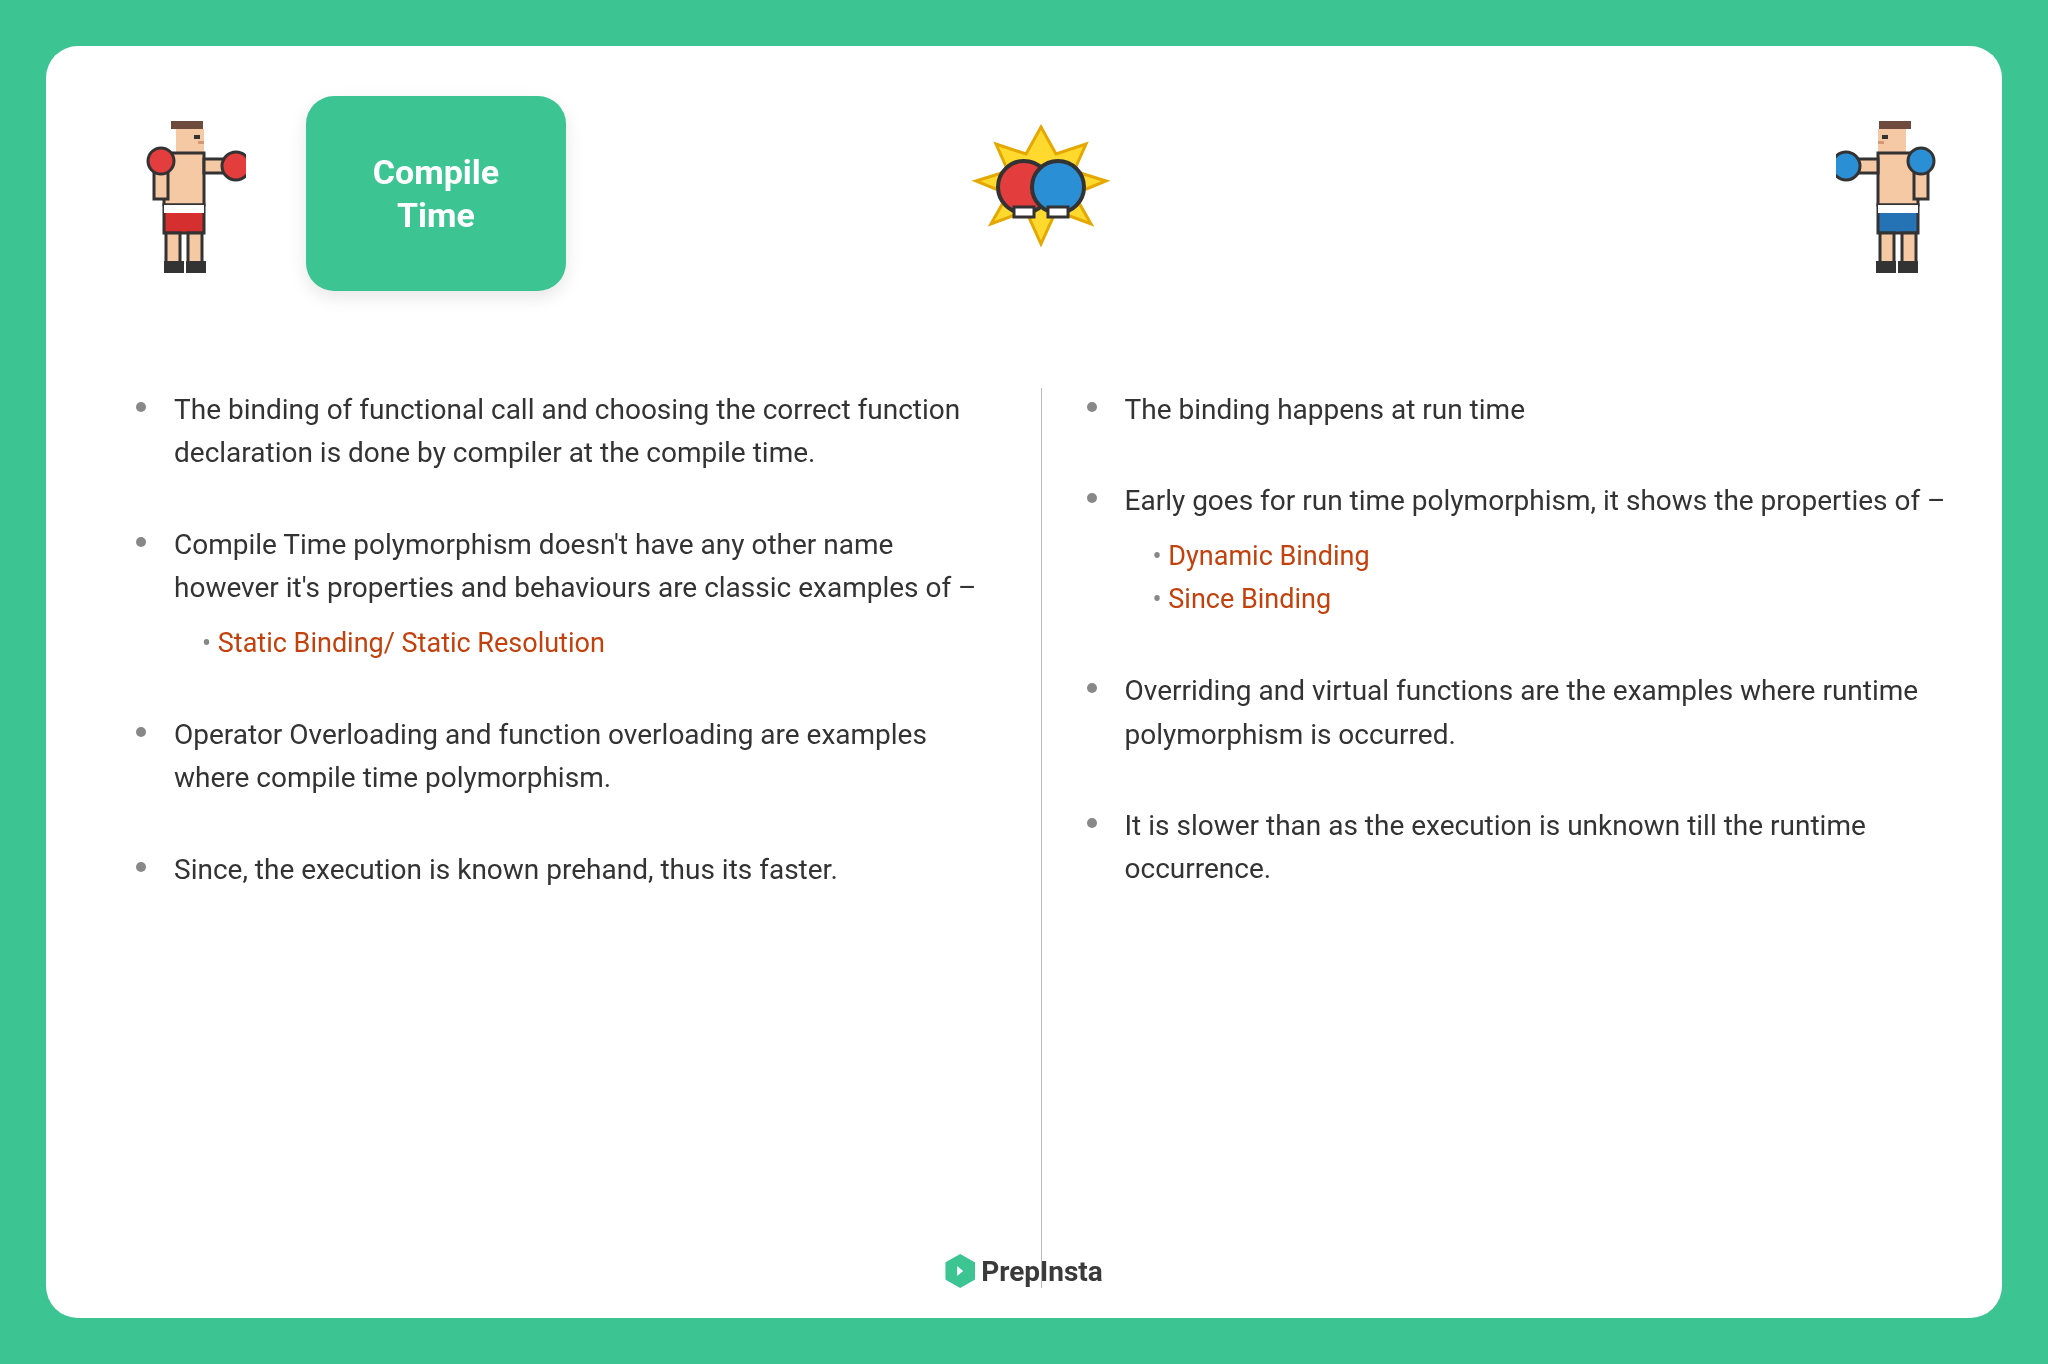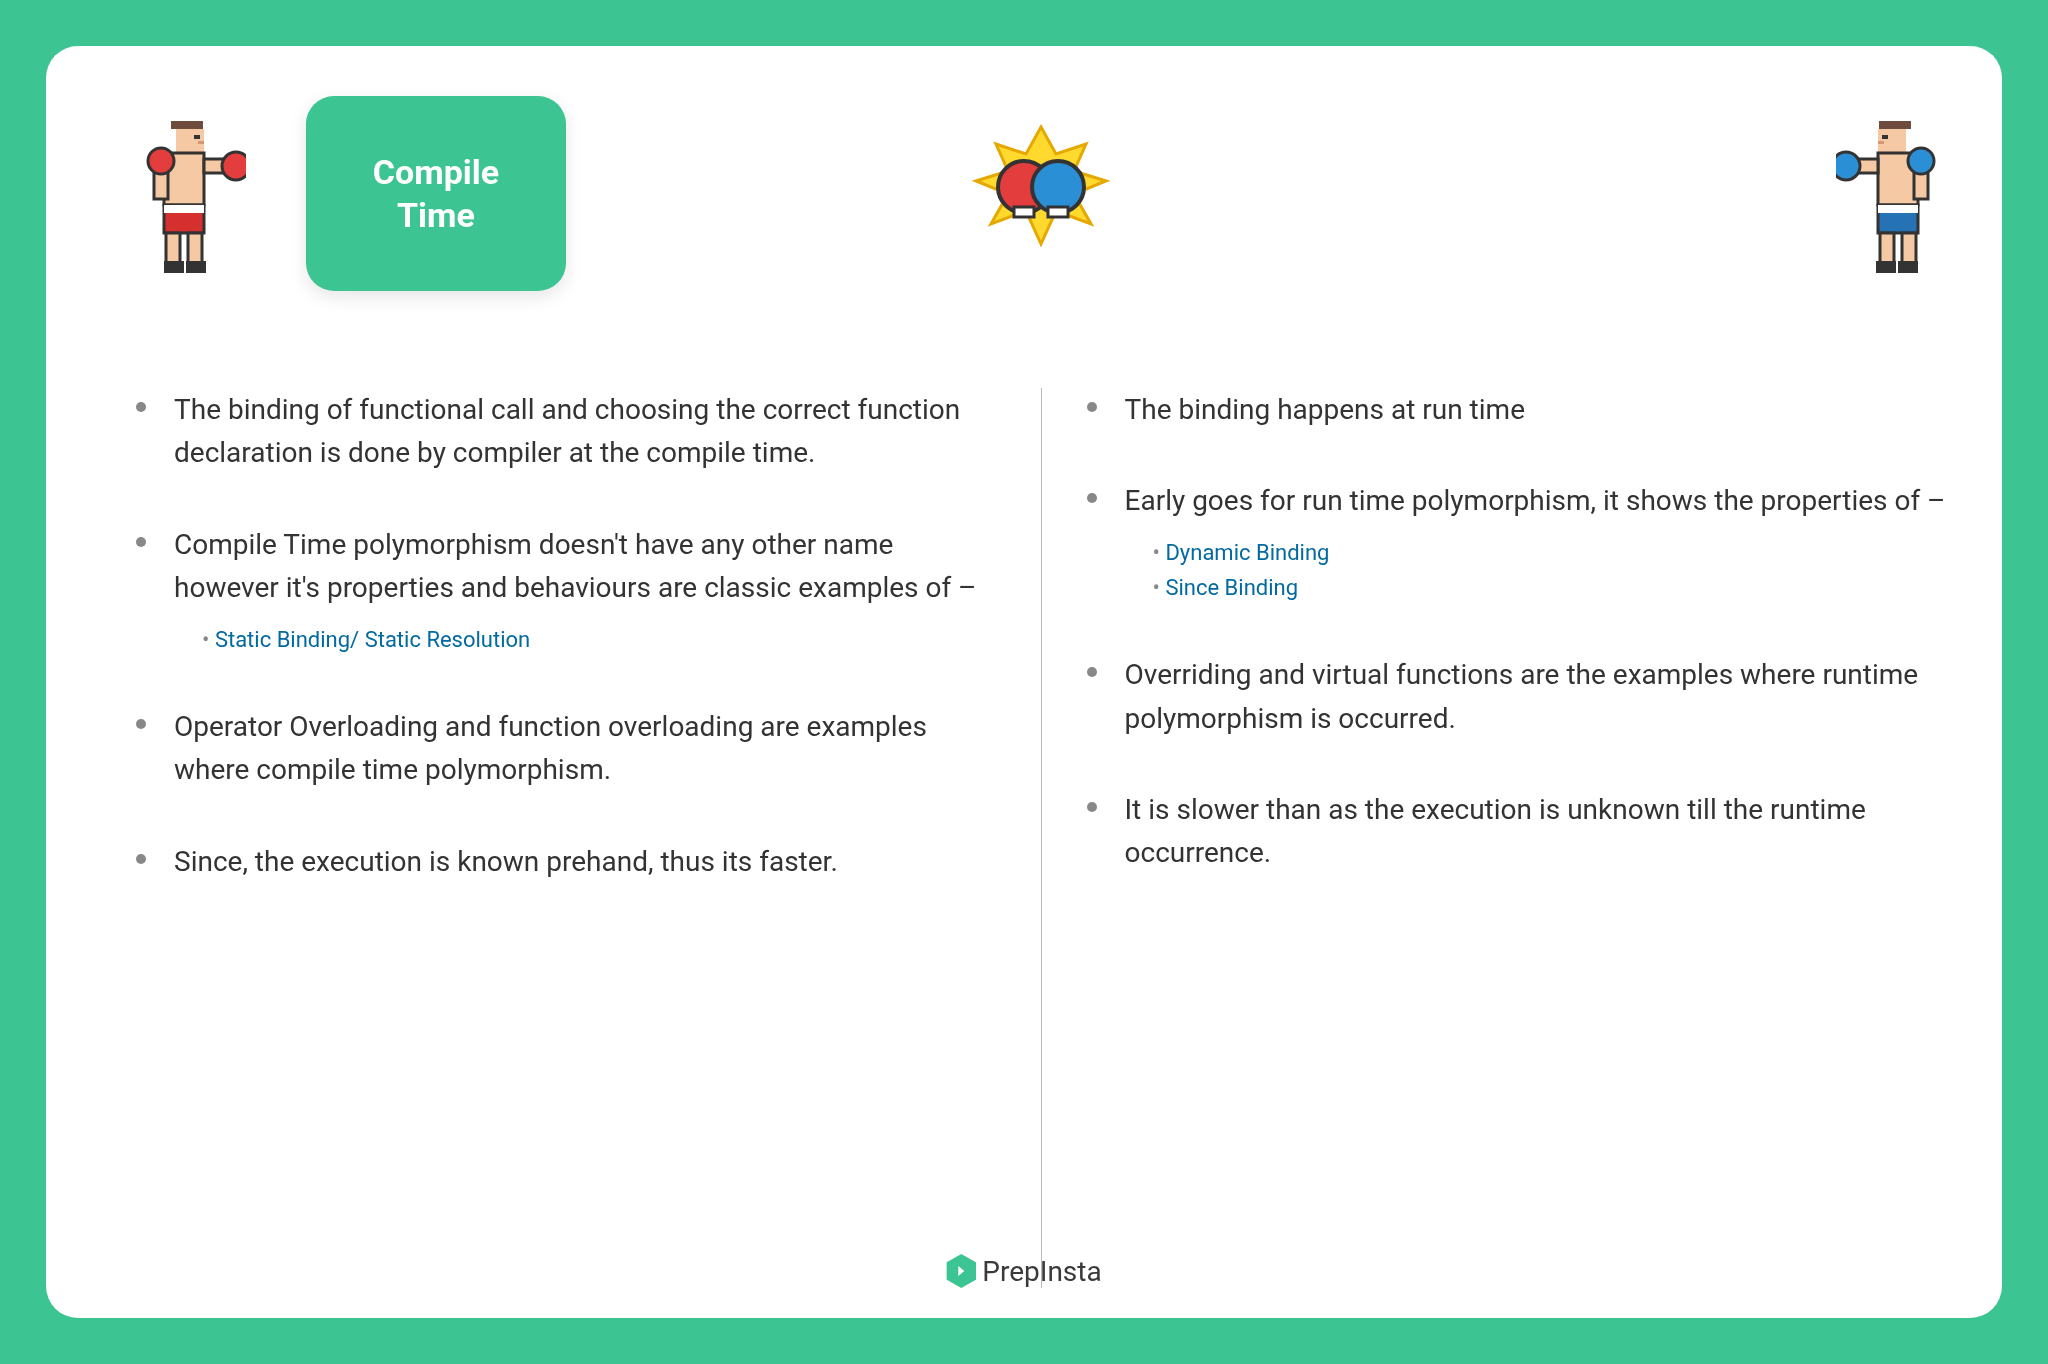--- a/index.html
+++ b/index.html
@@ -88,38 +88,38 @@
     .bullet-text {
       font-size: 28px;
       color: #333;
       line-height: 1.55;
     }
     .sub-list {
       margin-top: 12px;
       padding-left: 28px;
     }
     .sub-item {
-      font-size: 22px;
-      color: #0369a1;
+      font-size: 27px;
+      color: #c2410c;
       line-height: 1.6;
     }
     .sub-item::before {
       content: "• ";
       color: #888;
     }
     .footer-logo {
       position: absolute;
       bottom: 30px;
       left: 50%;
       transform: translateX(-50%);
       display: flex;
       align-items: center;
       gap: 6px;
       font-size: 28px;
-      font-weight: 400;
+      font-weight: 700;
       color: #3a3a3a;
     }
     .logo-hex {
       width: 30px;
       height: 34px;
       background: #3cc493;
       clip-path: polygon(50% 0%, 100% 25%, 100% 75%, 50% 100%, 0% 75%, 0% 25%);
       position: relative;
     }
     .logo-hex::after {

